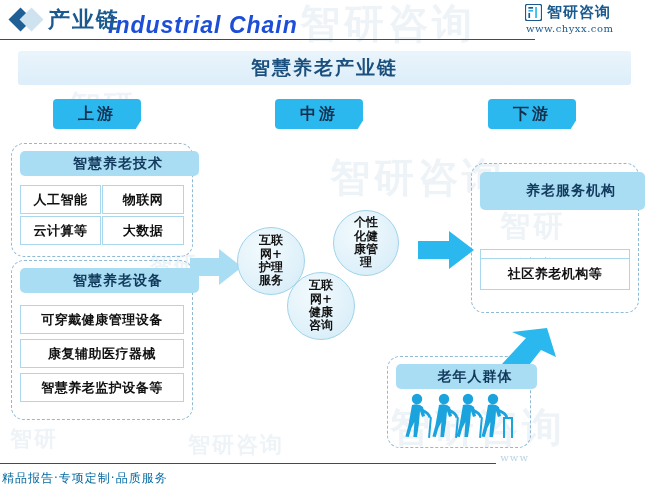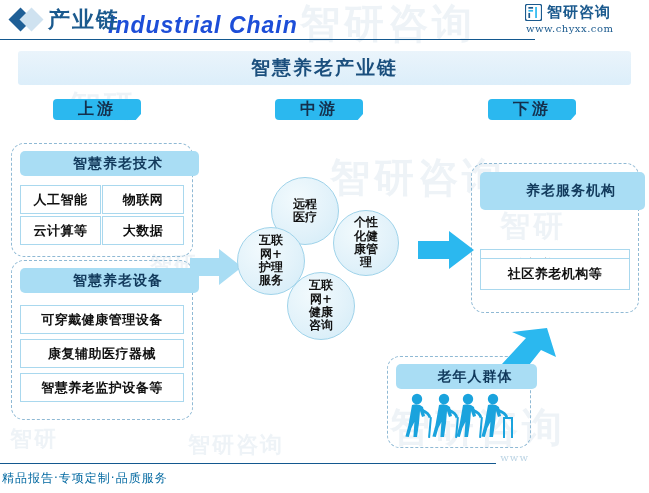--- a/index.html
+++ b/index.html
@@ -59,21 +59,21 @@
     background:linear-gradient(180deg,#eaf4fb 0%,#dceefa 100%);
     border-radius:3px;
     display:flex;align-items:center;justify-content:center;
     font-size:19px;font-weight:bold;color:#1b4f7d;letter-spacing:2px;
     font-family:"DejaVu Sans","Liberation Sans",sans-serif;
     z-index:4;
   }
 
   
   .chip{
-    position:absolute;height:21px;
+    position:absolute;height:30px;
     background:#2bb8ef;
     display:flex;align-items:center;justify-content:center;
     color:#14304d;font-size:16px;font-weight:bold;letter-spacing:3px;
     font-family:"DejaVu Sans","Liberation Sans",sans-serif;
     border-radius:4px;
     clip-path:polygon(0 0,100% 0,100% 72%,94% 100%,0 100%);
     z-index:4;
   }
   .chip-up{left:53px;top:99px;width:88px;}
   .chip-mid{left:275px;top:99px;width:88px;}
@@ -221,21 +221,20 @@
   <div class="grp grp-dev"></div>
   <div class="grp-hd hd-dev">智慧养老设备</div>
   <div class="cell c-wear">可穿戴健康管理设备</div>
   <div class="cell c-rehab">康复辅助医疗器械</div>
   <div class="cell c-mon">智慧养老监护设备等</div>
 
   <svg class="arrow ar1" viewBox="0 0 52 40">
     <path d="M0 11 L29 11 L29 2 L52 20 L29 38 L29 29 L0 29 Z" fill="#a9ddf4"></path>
   </svg>
 
-  <div class="circ ci-tele">远程<br>医疗</div>
   <div class="circ ci-nurse">互联<br>网+<br>护理<br>服务</div>
   <div class="circ ci-pers">个性<br>化健<br>康管<br>理</div>
   <div class="circ ci-cons">互联<br>网+<br>健康<br>咨询</div>
 
   <svg class="arrow ar2" viewBox="0 0 56 42">
     <path d="M0 12 L31 12 L31 2 L56 21 L31 40 L31 30 L0 30 Z" fill="#2bb8ef"></path>
   </svg>
 
   <div class="grp grp-svc"></div>
   <div class="grp-hd hd-svc">养老服务机构</div>

